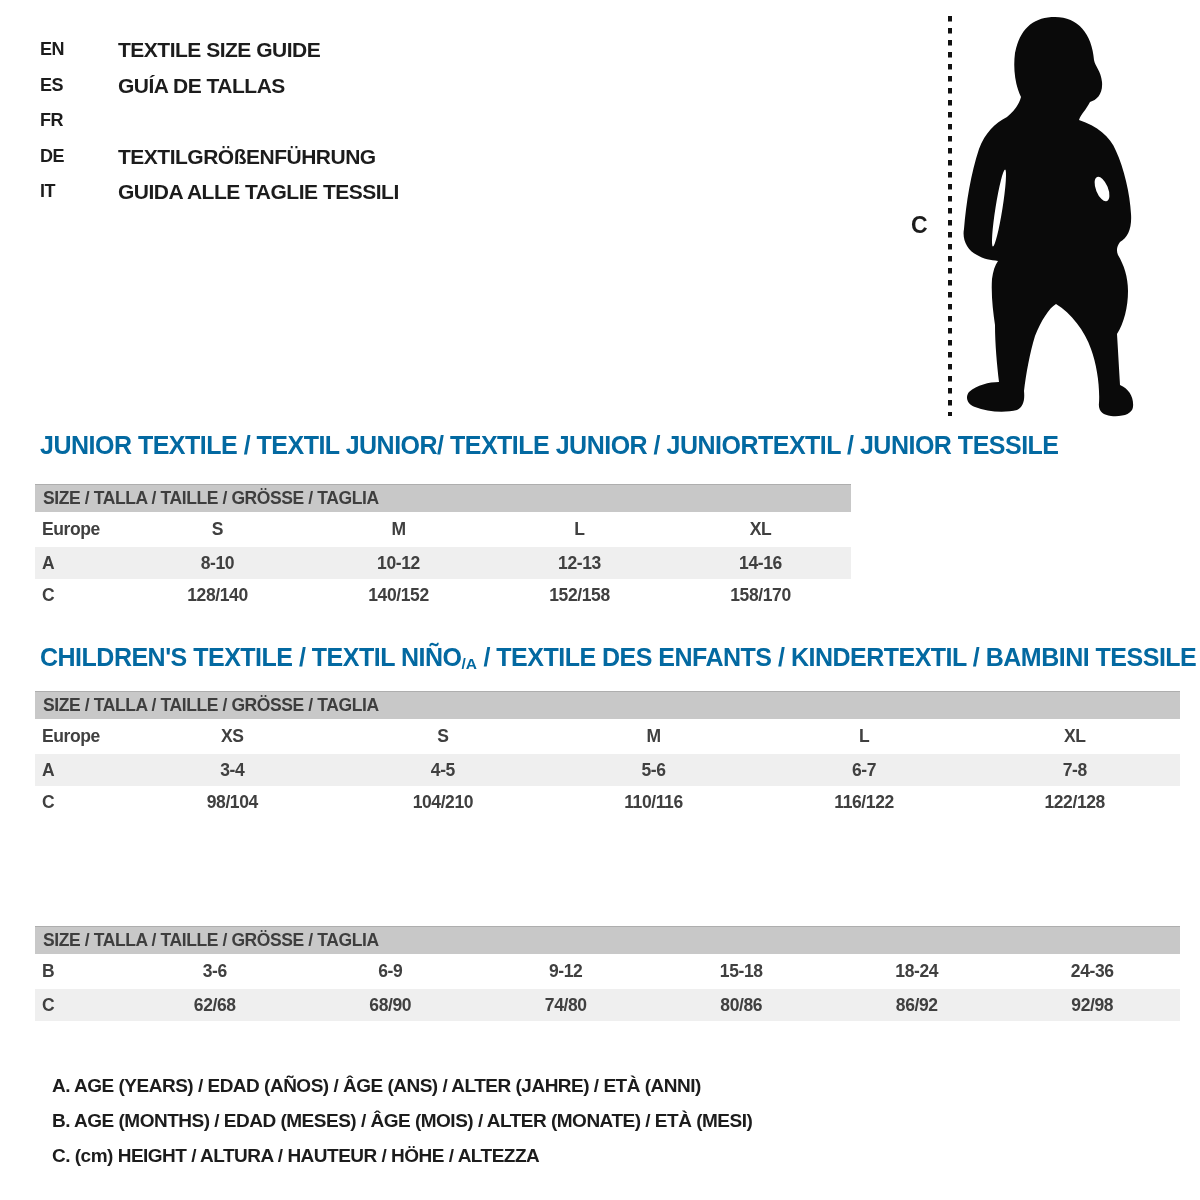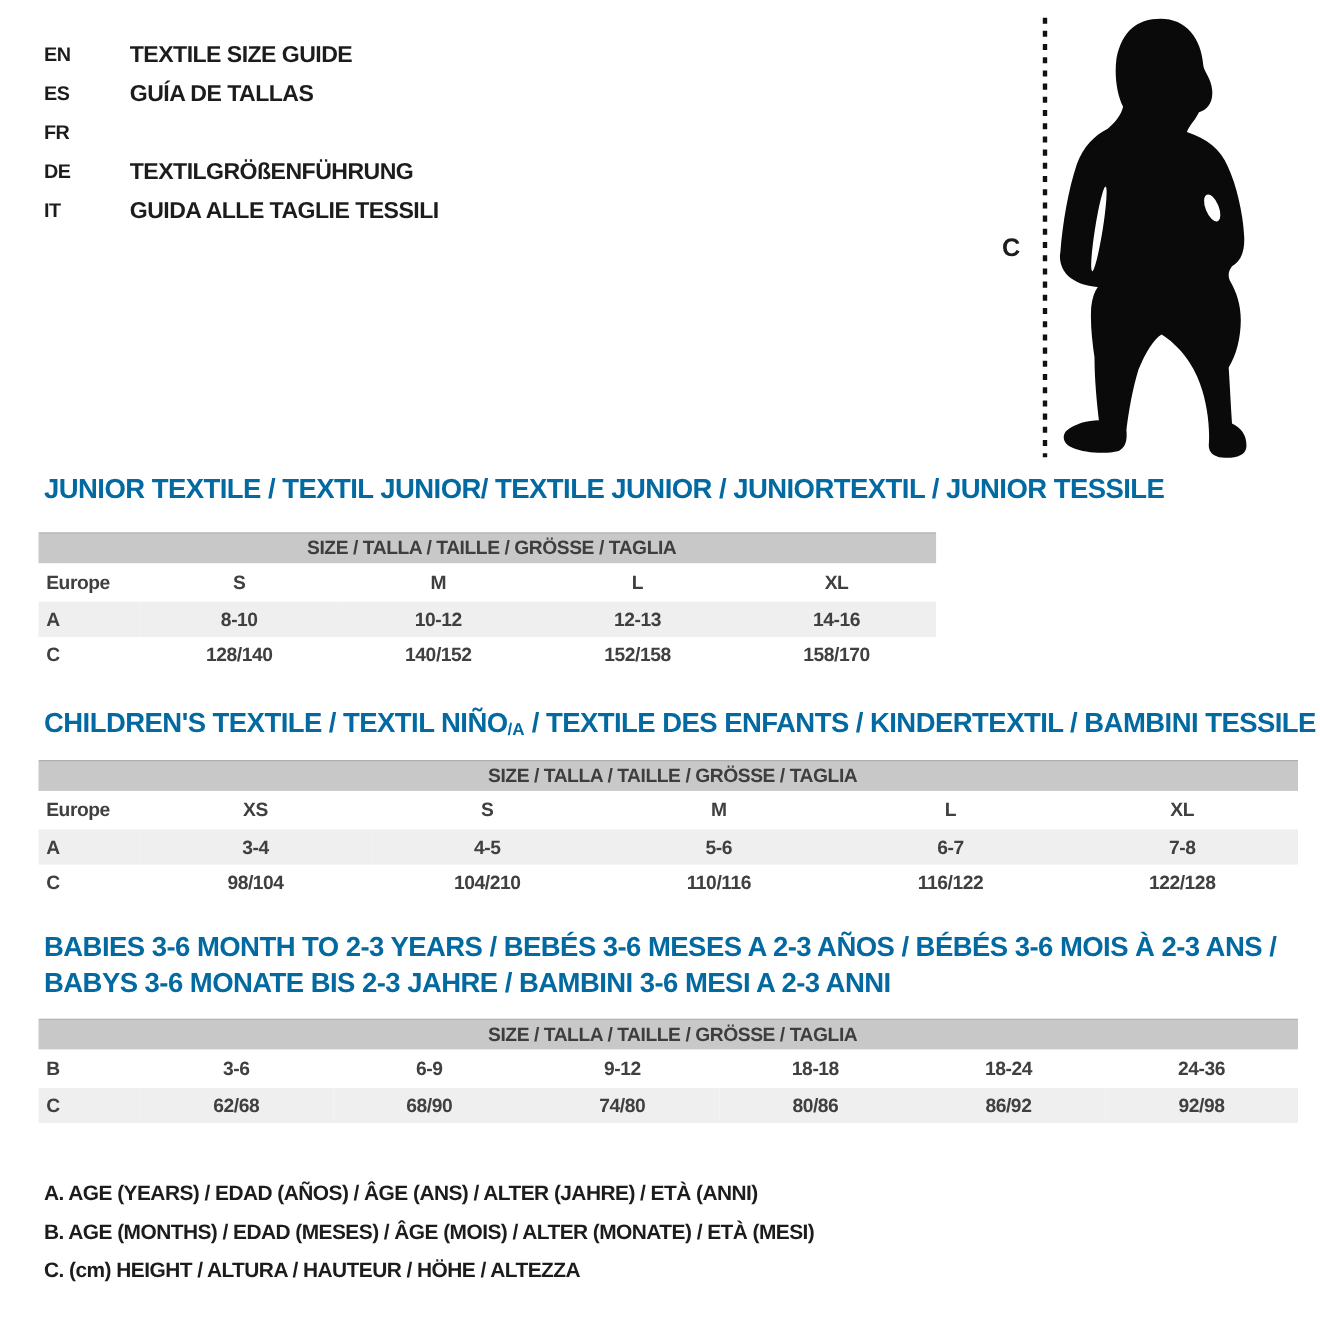--- a/index.html
+++ b/index.html
@@ -25,33 +25,33 @@
     white-space:nowrap; color:#0369a1;
   }
   .sec-title .sub { font-size:0.62em; vertical-align:-0.22em; letter-spacing:0; }
   .two-line { line-height:33px; }
 
   
   .table-block { position:absolute; }
   .size-bar {
     height:28px; background:#c8c8c8; box-shadow:inset 0 1px 0 #aeaeae;
     color:#3e3e3e; font-weight:bold; font-size:17.5px; line-height:28px;
-    padding-left:8px; letter-spacing:-0.4px; box-sizing:border-box;text-align:center;
+    padding-left:8px; letter-spacing:-0.4px; box-sizing:border-box;
   }
   table { border-collapse:collapse; table-layout:fixed; width:100%; }
   td {
     height:32px; text-align:center; font-weight:bold; font-size:17.5px;
     color:#404040; letter-spacing:-0.4px; padding:0; white-space:nowrap;
   }
   td.lbl { text-align:left; padding-left:7px; }
   tr.head td { height:35px; }
   tr.stripe td { background:#efefef; }
 
   
-  .legend { position:absolute; left:40px; top:1068px; font-weight:bold; font-size:19px;
+  .legend { position:absolute; left:52px; top:1068px; font-weight:bold; font-size:19px;
     letter-spacing:-0.5px; line-height:35px; white-space:nowrap; }
 </style>
 </head>
 <body>
 
 <div class="canvas">
 
   <div class="lang-block">
     <div class="lang-row">
       <span class="lang-code">EN</span>
@@ -193,43 +193,39 @@
         <td>98/104</td>
         <td>104/210</td>
         <td>110/116</td>
         <td>116/122</td>
         <td>122/128</td>
       </tr>
     </tbody>
       </table>
   </div>
 
-  <div class="sec-title two-line" style="left:40px; top:845px;">
-    <div>BABIES 3-6 MONTH TO 2-3 YEARS / BEBÉS 3-6 MESES A 2-3 AÑOS / BÉBÉS 3-6 MOIS À 2-3 ANS /</div>
-    <div>BABYS 3-6 MONATE BIS 2-3 JAHRE / BAMBINI 3-6 MESI A 2-3 ANNI</div>
-  </div>
   <div class="table-block" style="left:35px; top:926px; width:1145px;">
     <div class="size-bar">SIZE / TALLA / TAILLE / GRÖSSE / TAGLIA</div>
     <table>
       <colgroup>
           <col style="width:92px">
           <col>
           <col>
           <col>
           <col>
           <col>
           <col>
         </colgroup>
       <tbody>
           <tr class="head">
         <td class="lbl">B</td>
         <td>3-6</td>
         <td>6-9</td>
         <td>9-12</td>
-        <td>18-18</td>
+        <td>15-18</td>
         <td>18-24</td>
         <td>24-36</td>
       </tr>
       <tr class="stripe">
         <td class="lbl">C</td>
         <td>62/68</td>
         <td>68/90</td>
         <td>74/80</td>
         <td>80/86</td>
         <td>86/92</td>

